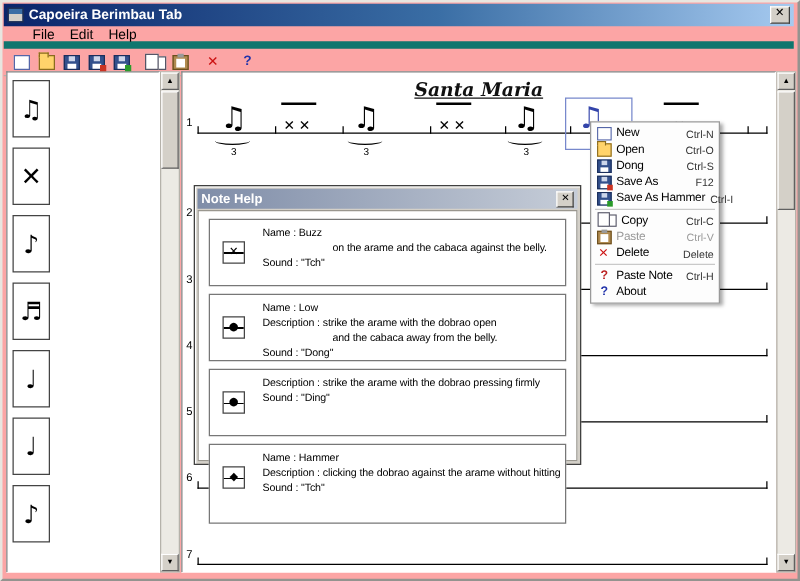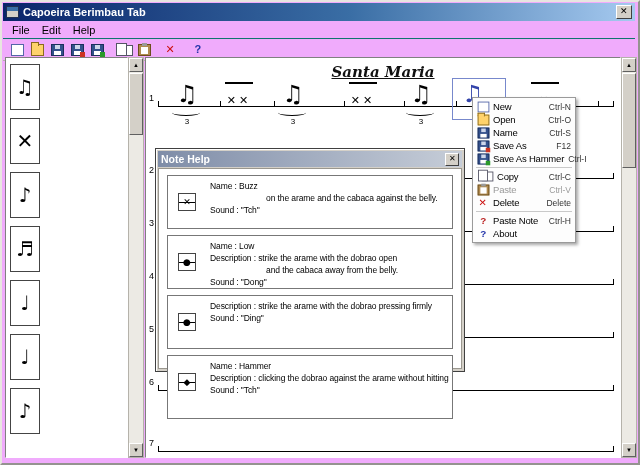--- a/index.html
+++ b/index.html
@@ -1,36 +1,36 @@
 <!DOCTYPE html>
 <html><head>
 <meta charset="utf-8">
 <style>
   *{margin:0;padding:0;box-sizing:border-box}
   html,body{background:#9a9a9a;font-family:"Liberation Sans",sans-serif}
-  #app{position:relative;width:640px;height:465px;background:#f0abfc;
+  #app{position:relative;width:640px;height:465px;background:#fca5a5;
        border:2px outset #e8e6e0;overflow:hidden}
 
   
   .titlebar{position:absolute;left:1px;top:1px;width:632px;height:18px;
     background:linear-gradient(90deg,#0a246a,#3a6ea5 55%,#a6caf0);
     display:flex;align-items:center;padding:0 3px;color:#fff}
   .app-icon{width:13px;height:12px;margin-right:4px;
     background:linear-gradient(#3a6ea5 0 4px,#d4d0c8 4px 100%);
     border:1px solid #203050}
   .title-text{font-size:11px;font-weight:bold;white-space:nowrap}
   .win-btn{margin-left:auto;width:16px;height:14px;background:#d4d0c8;
     border:1px solid;border-color:#fff #404040 #404040 #fff;position:relative}
   .win-btn::before{content:"✕";position:absolute;left:3px;top:0px;
     font:bold 9px "DejaVu Sans",sans-serif;color:#000}
 
   
   .menubar{position:absolute;left:1px;top:20px;width:632px;height:17px;
-    display:flex;align-items:center;padding-left:3px;font-size:11px;
-    border-bottom:1px solid #0f766e}
+    display:flex;align-items:center;padding-left:17px;font-size:11px;
+    border-bottom:6px solid #0f766e}
   .menubar span{padding:1px 6px}
   .toolbar{position:absolute;left:1px;top:38px;width:632px;height:21px;
     display:flex;align-items:center;padding-left:4px;
     border-bottom:1px solid #b5b2aa}
   .tbtn{width:20px;height:19px;display:flex;align-items:center;justify-content:center;
     background:transparent;border:1px solid transparent}
   .tsep{width:7px;height:19px}
 
   
   .ic{display:inline-block;position:relative;width:13px;height:12px;flex:0 0 13px}
@@ -354,21 +354,21 @@
       <span class="cm-label">New</span>
       <span class="cm-short">Ctrl-N</span>
     </div>
     <div class="cm-item">
       <span class="ic ic-folder"></span>
       <span class="cm-label">Open</span>
       <span class="cm-short">Ctrl-O</span>
     </div>
     <div class="cm-item">
       <span class="ic ic-disk"></span>
-      <span class="cm-label">Name</span>
+      <span class="cm-label">Dong</span>
       <span class="cm-short">Ctrl-S</span>
     </div>
     <div class="cm-item">
       <span class="ic ic-disk">
           <i class="notch red"></i>
         </span>
       <span class="cm-label">Save As</span>
       <span class="cm-short">F12</span>
     </div>
     <div class="cm-item">

